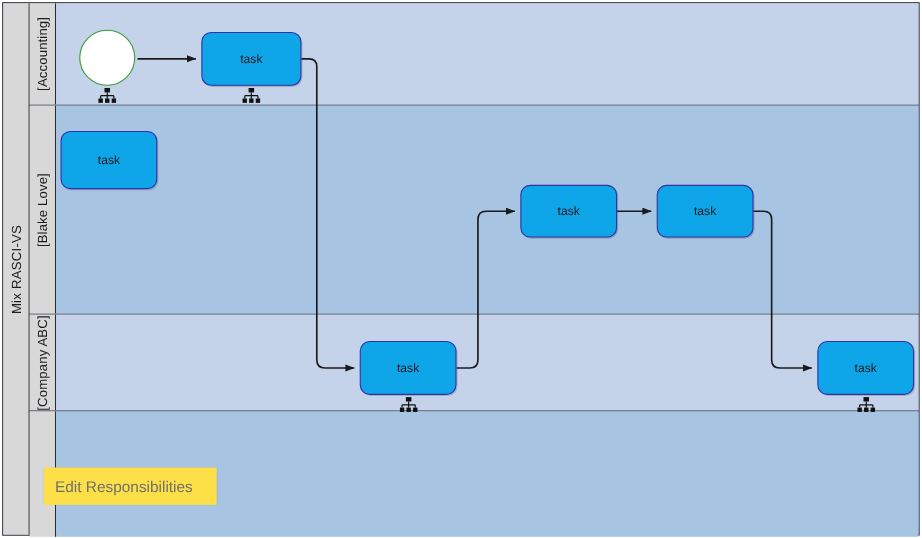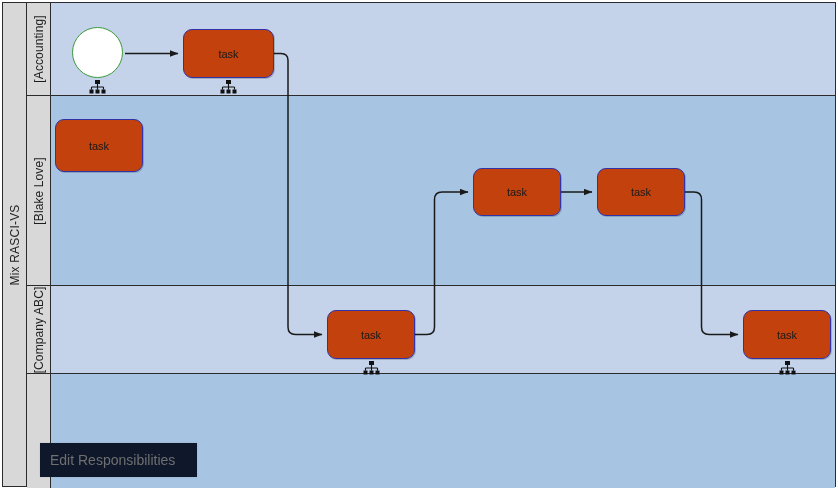--- a/index.html
+++ b/index.html
@@ -94,21 +94,21 @@
     top: 0;
     width: 838px;
     height: 489px;
     pointer-events: none;
   }
   #shapes > * { pointer-events: auto; }
 
   
   .task {
     position: absolute;
-    background: #c2410c;
+    background: #0ea5e9;
     border: 1.6px solid #3232a8;
     border-radius: 9px;
     box-sizing: border-box;
     display: flex;
     align-items: center;
     justify-content: center;
     box-shadow: 1px 1px 0 rgba(0,0,0,0.18);
   }
   .task-label {
     font-size: 11px;
@@ -134,27 +134,26 @@
     height: 14px;
   }
 
   
   .edit-resp {
     position: absolute;
     left: 40px;
     top: 425px;
     width: 157px;
     height: 34px;
-    background: #0f172a;
+    background: #fde047;
     display: flex;
     align-items: center;
     padding-left: 10px;
     box-sizing: border-box;
     box-shadow: 0 0 2px rgba(0,0,0,0.10);
-    margin-top: 18px;
   }
   .edit-resp-label {
     font-size: 14px;
     color: #6f6f6f;
     white-space: nowrap;
   }
 </style>
 </head>
 <body>
 

